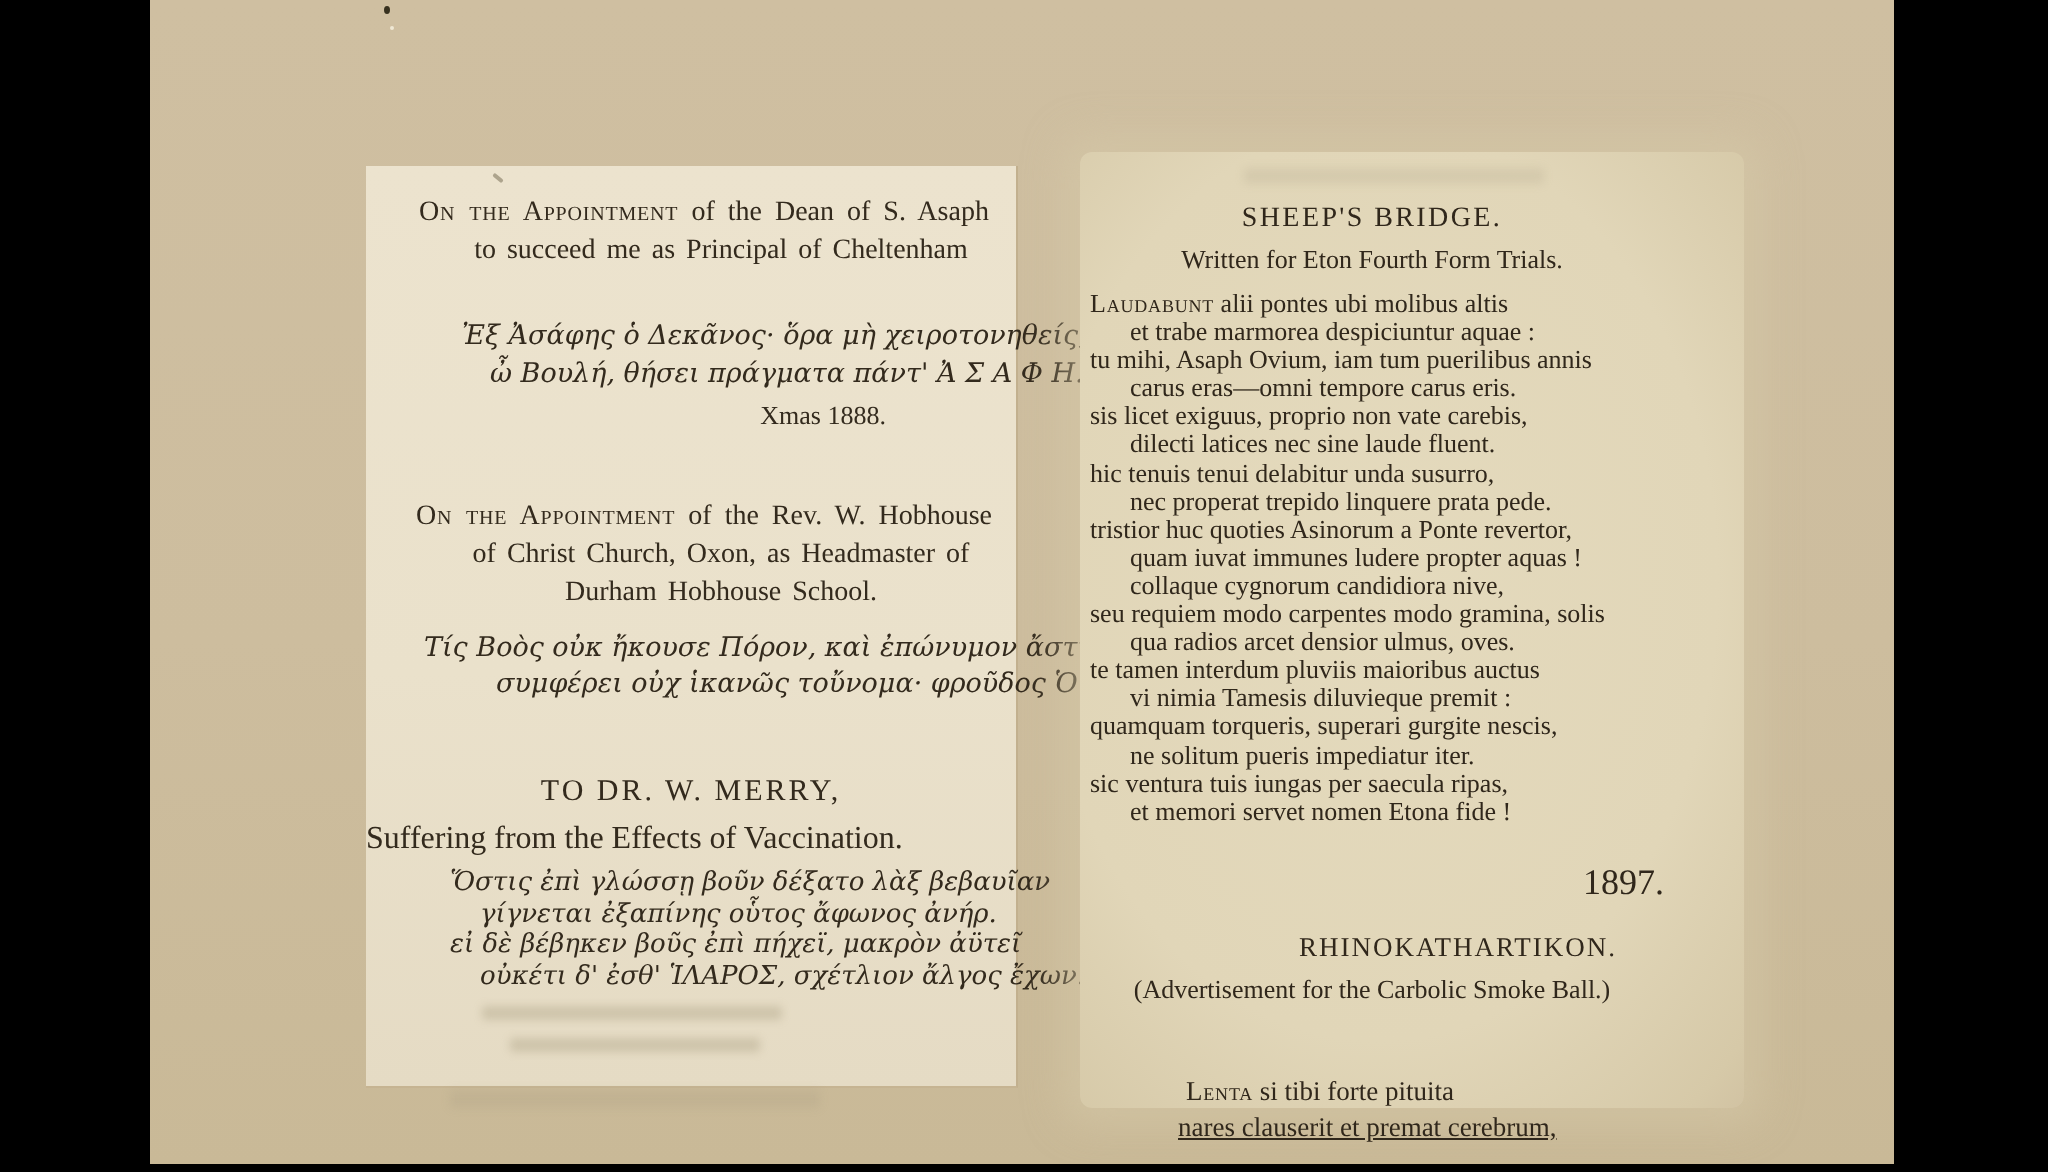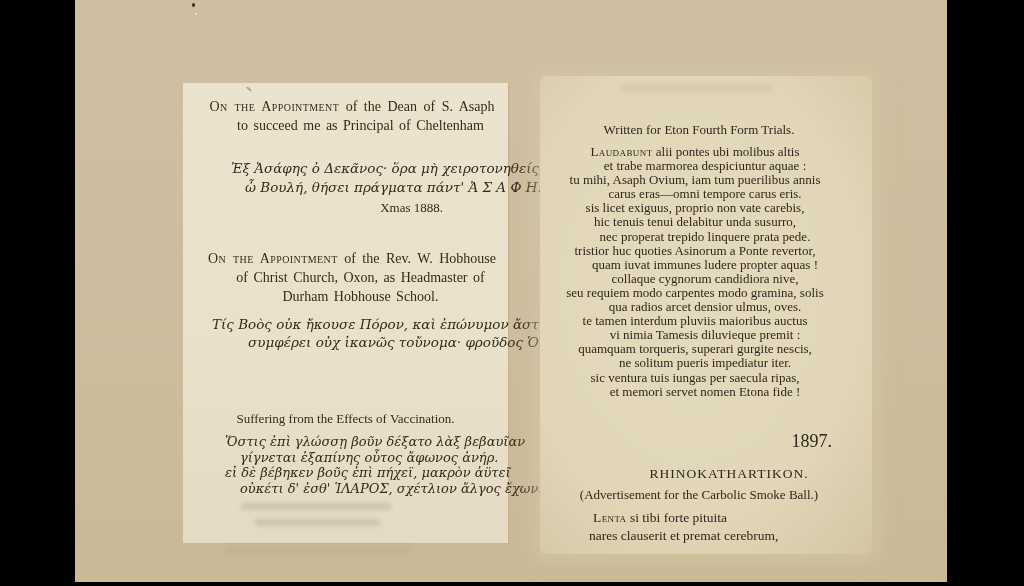--- a/index.html
+++ b/index.html
@@ -37,32 +37,32 @@
   .lp-head .hline{white-space:pre;text-align:center;}
   .lp-head .cont{padding-left:17px;word-spacing:2px;font-family:Liberation Serif, serif;}
   
   .greek{font-family:"DejaVu Serif", serif;font-style:italic;}
   .gk-a{font-size:13.5px;line-height:19px;}
   .gk-a .l2{padding-left:14px;}
   .gk-date{font-family:"Liberation Serif", serif;font-style:normal;font-size:13px;text-align:right;padding-right:58px;padding-top:1px;}
   .gk-d{font-size:13.5px;line-height:18px;}
   .gk-d .l2{padding-left:36px;}
   .merry-title{font-size:15px;letter-spacing:1.5px;text-align:center;width:100%;}
-  .merry-sub{font-size:13px;text-align:center;width:100%;}
+  .merry-sub{font-size:16px;width:100%;}
   .gk-q{font-size:13px;line-height:15.6px;}
   .gk-q .ind{padding-left:15px;}
   
   .rp-title{font-size:14px;letter-spacing:1.2px;text-align:center;width:292px;}
-  .rp-sub{font-size:13px;text-align:center;width:292px;padding-left:13px;}
-  .poem{font-size:13px;line-height:14.1px;text-align:center;}
+  .rp-sub{font-size:13px;text-align:center;width:292px;}
+  .poem{font-size:13px;line-height:14.1px;}
   .poem .pl{white-space:pre;}
   .poem .in{padding-left:20px;}
   .poem-date{font-size:18px;width:292px;text-align:right;padding-right:5px;}
   .rhino-title{font-size:13.5px;letter-spacing:1px;text-align:center;width:292px;margin-left:43px;}
-  .lenta{font-size:13.5px;line-height:18px;}
+  .lenta{font-size:13.5px;line-height:18px;margin-top:28px;}
   
   .ghost{position:absolute;filter:blur(2px);background:rgba(146,136,105,0.28);border-radius:2px;}
   .ghost.lighter{background:rgba(160,150,120,0.18);}
   
   .speck1{position:absolute;left:117px;top:3px;width:3px;height:4px;background:#37311f;border-radius:50%;}
   .speck2{position:absolute;left:120px;top:13px;width:2px;height:2px;background:#efe8d4;border-radius:50%;}
   .speck3{position:absolute;left:246px;top:88px;width:6px;height:2px;background:rgba(98,86,62,0.45);transform:rotate(40deg);border-radius:1px;}
 </style>
 </head>
 <body>
@@ -89,44 +89,47 @@
     <div class="abs lp-head" style="top:166px;left:25px;width:288px;">
       <div class="hline"><span class="sc-lead">On the Appointment</span><span> of the Rev. W. Hobhouse</span></div>
       <div class="hline cont">of Christ Church, Oxon, as Headmaster of</div>
       <div class="hline cont">Durham Hobhouse School.</div>
     </div>
     <div class="abs greek gk-d" style="top:232px;left:29px;width:290px;">
       <div class="line">Τίς Βοὸς οὐκ ἤκουσε Πόρον, καὶ ἐπώνυμον ἄστυ ;</div>
       <div class="line l2">συμφέρει οὐχ ἱκανῶς τοὔνομα· φροῦδος Ὁ ΒΟΥΣ.</div>
     </div>
 
+    <div class="abs merry-title" style="top:305px;left:0;">TO DR. W. MERRY,</div>
     <div class="abs merry-sub" style="top:328px;left:0;">Suffering from the Effects of Vaccination.</div>
     <div class="abs greek gk-q" style="top:351px;left:42px;width:260px;">
       <div class="line">Ὅστις ἐπὶ γλώσσῃ βοῦν δέξατο λὰξ βεβαυῖαν</div>
       <div class="line ind">γίγνεται ἐξαπίνης οὗτος ἄφωνος ἀνήρ.</div>
       <div class="line">εἰ δὲ βέβηκεν βοῦς ἐπὶ πήχεϊ, μακρὸν ἀϋτεῖ</div>
       <div class="line ind">οὐκέτι δ' ἐσθ' ἹΛΑΡΟΣ, σχέτλιον ἄλγος ἔχων.</div>
     </div>
 
     <div class="ghost" style="left:58px;top:420px;width:150px;height:7px;"></div>
     <div class="ghost" style="left:72px;top:436px;width:125px;height:7px;"></div>
     <div class="ghost lighter" style="left:42px;top:462px;width:185px;height:9px;"></div>
   </div>
 
   <div class="page-right">
     <div class="ghost lighter" style="left:82px;top:8px;width:150px;height:8px;"></div>
 
+    <div class="abs rp-title" style="top:26px;left:0;">SHEEP'S BRIDGE.</div>
     <div class="abs rp-sub" style="top:46px;left:0;">Written for Eton Fourth Form Trials.</div>
 
     <div class="abs poem" style="top:69px;left:5px;width:300px;">
       <div class="pl"><span class="sc-lead">Laudabunt</span><span> alii pontes ubi molibus altis</span></div>
       <div class="pl in">et trabe marmorea despiciuntur aquae :</div>
       <div class="pl">tu mihi, Asaph Ovium, iam tum puerilibus annis</div>
       <div class="pl in">carus eras—omni tempore carus eris.</div>
       <div class="pl">sis licet exiguus, proprio non vate carebis,</div>
+      <div class="pl in">dilecti latices nec sine laude fluent.</div>
       <div class="pl">hic tenuis tenui delabitur unda susurro,</div>
       <div class="pl in">nec properat trepido linquere prata pede.</div>
       <div class="pl">tristior huc quoties Asinorum a Ponte revertor,</div>
       <div class="pl in">quam iuvat immunes ludere propter aquas !</div>
       <div class="pl in">collaque cygnorum candidiora nive,</div>
       <div class="pl">seu requiem modo carpentes modo gramina, solis</div>
       <div class="pl in">qua radios arcet densior ulmus, oves.</div>
       <div class="pl">te tamen interdum pluviis maioribus auctus</div>
       <div class="pl in">vi nimia Tamesis diluvieque premit :</div>
       <div class="pl">quamquam torqueris, superari gurgite nescis,</div>
@@ -134,15 +137,15 @@
       <div class="pl">sic ventura tuis iungas per saecula ripas,</div>
       <div class="pl in">et memori servet nomen Etona fide !</div>
     </div>
 
     <div class="abs poem-date" style="top:355px;left:0;">1897.</div>
 
     <div class="abs rhino-title" style="top:390px;left:0;">RHINOKATHARTIKON.</div>
     <div class="abs rp-sub" style="top:411px;left:0;">(Advertisement for the Carbolic Smoke Ball.)</div>
 
     <div class="abs lenta" style="top:433px;left:53px;"><span class="sc-lead">Lenta</span><span> si tibi forte pituita</span></div>
-    <div class="abs lenta" style="top:451px;left:49px;">nares clauserit et premat cerebrum,</div>
+    <div class="abs lenta" style="top:451px;left:49px;text-decoration:underline;">nares clauserit et premat cerebrum,</div>
   </div>
 </div>
 
 </body></html>

